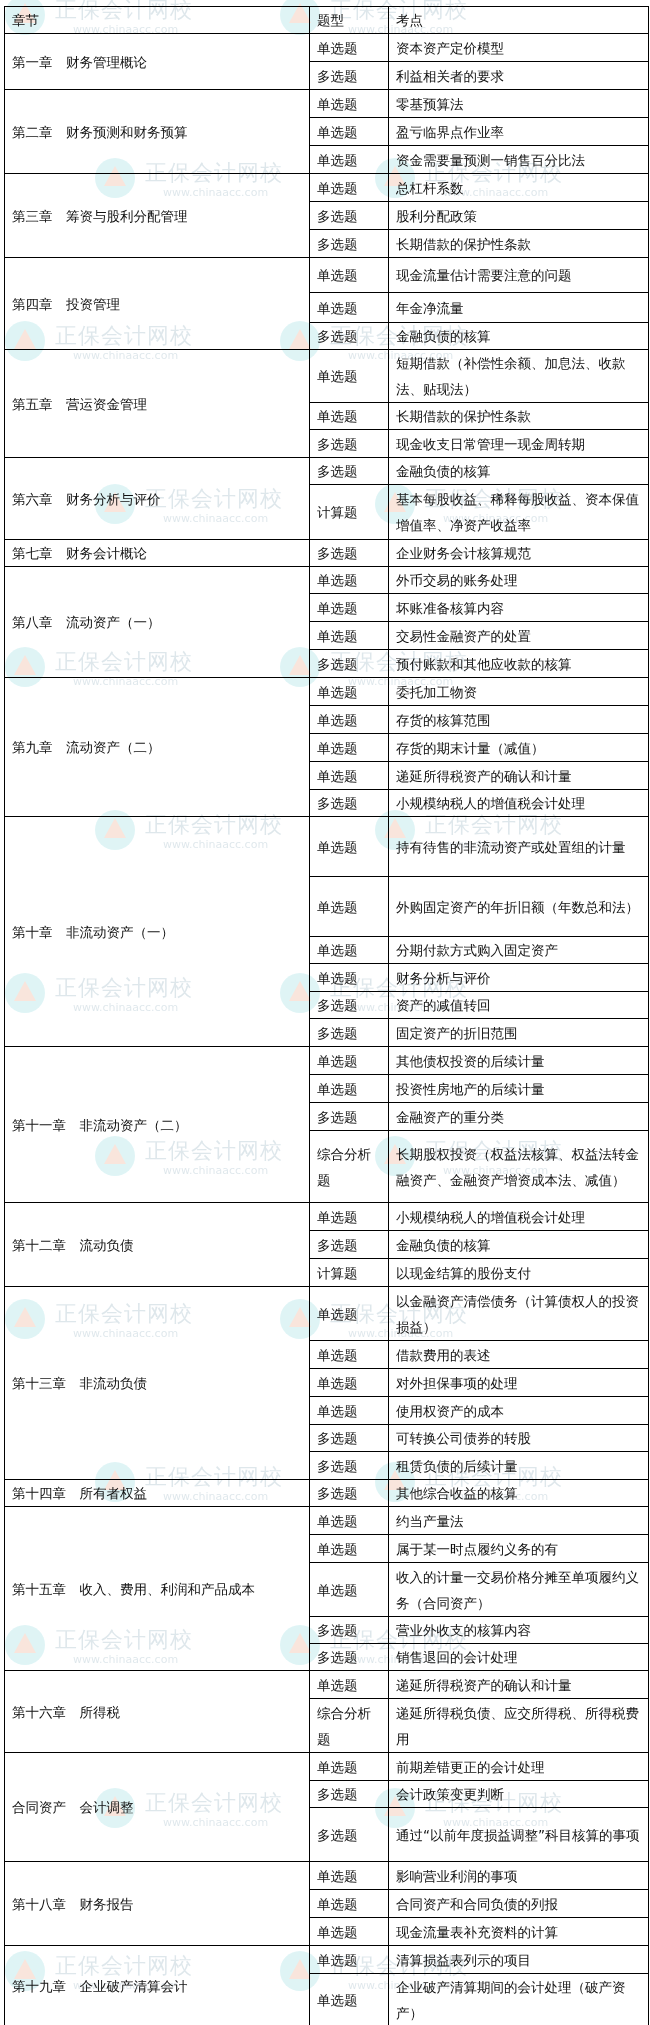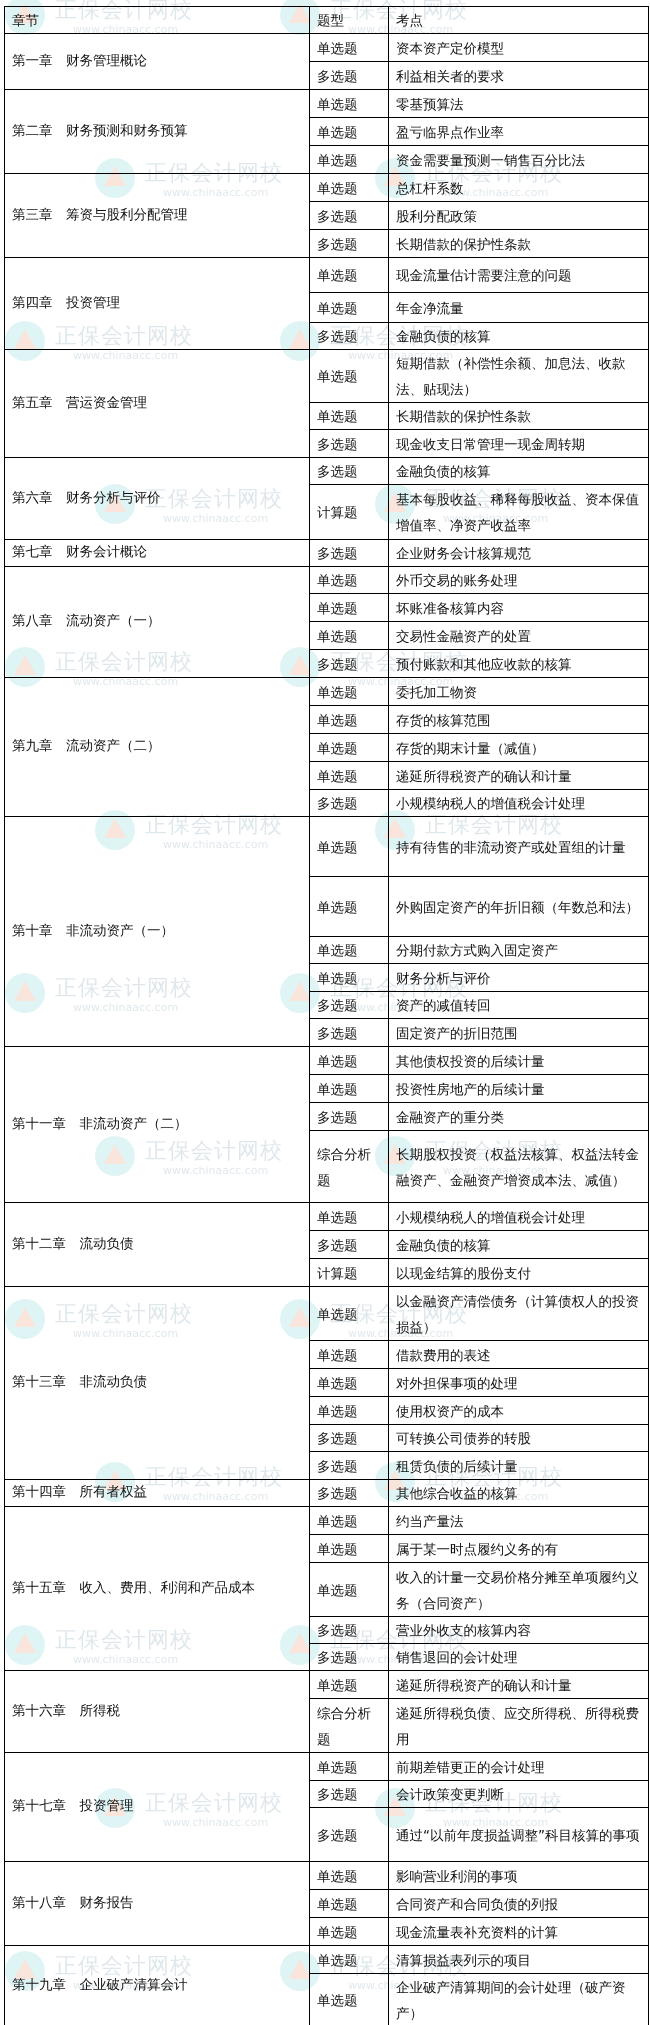--- a/index.html
+++ b/index.html
@@ -13,21 +13,21 @@
                      border-bottom: 20px solid #e0622a; }
   .watermark .wm-name { position: absolute; left: 50px; top: 0px; font-size: 22px; color: #3a6f8a; white-space: nowrap; letter-spacing: 1px; }
   .watermark .wm-url { position: absolute; left: 68px; top: 28px; font-size: 11px; color: #3a6f8a; white-space: nowrap; }
 
   table.exam { position: absolute; left: 4px; top: 6px; width: 644px; border-collapse: collapse; z-index: 1;
                table-layout: fixed; background: transparent; }
   table.exam td { border: 1px solid #000; padding: 0 7px; font-size: 13.5px; line-height: 26px; vertical-align: middle; }
   table.exam col.c1 { width: 305px; }
   table.exam col.c2 { width: 79px; }
   table.exam col.c3 { width: 260px; }
-  td.chapter { padding-left: 7px; font-family: Liberation Mono, monospace; }
+  td.chapter { padding-left: 7px; }
   td.type { padding-left: 6px; }
   td.point { padding-left: 6px; }
 </style>
 </head>
 <body>
 
 <div id="watermarks">
     <div class="watermark" style="left: 5px; top: -5px;">
       <span class="logo"></span>
       <span class="wm-name">正保会计网校</span>
@@ -394,21 +394,21 @@
       <tr style="height: 28px;">
         <td class="chapter" rowspan="2">第十六章　所得税</td>
         <td class="type">单选题</td>
         <td class="point">递延所得税资产的确认和计量</td>
       </tr>
       <tr style="height: 54px;">
         <td class="type">综合分析题</td>
         <td class="point">递延所得税负债、应交所得税、所得税费用</td>
       </tr>
       <tr style="height: 28px;">
-        <td class="chapter" rowspan="3">第十七章　投资管理</td>
+        <td class="chapter" rowspan="3">合同资产　会计调整</td>
         <td class="type">单选题</td>
         <td class="point">前期差错更正的会计处理</td>
       </tr>
       <tr style="height: 27px;">
         <td class="type">多选题</td>
         <td class="point">会计政策变更判断</td>
       </tr>
       <tr style="height: 54px;">
         <td class="type">多选题</td>
         <td class="point">通过“以前年度损益调整”科目核算的事项</td>

